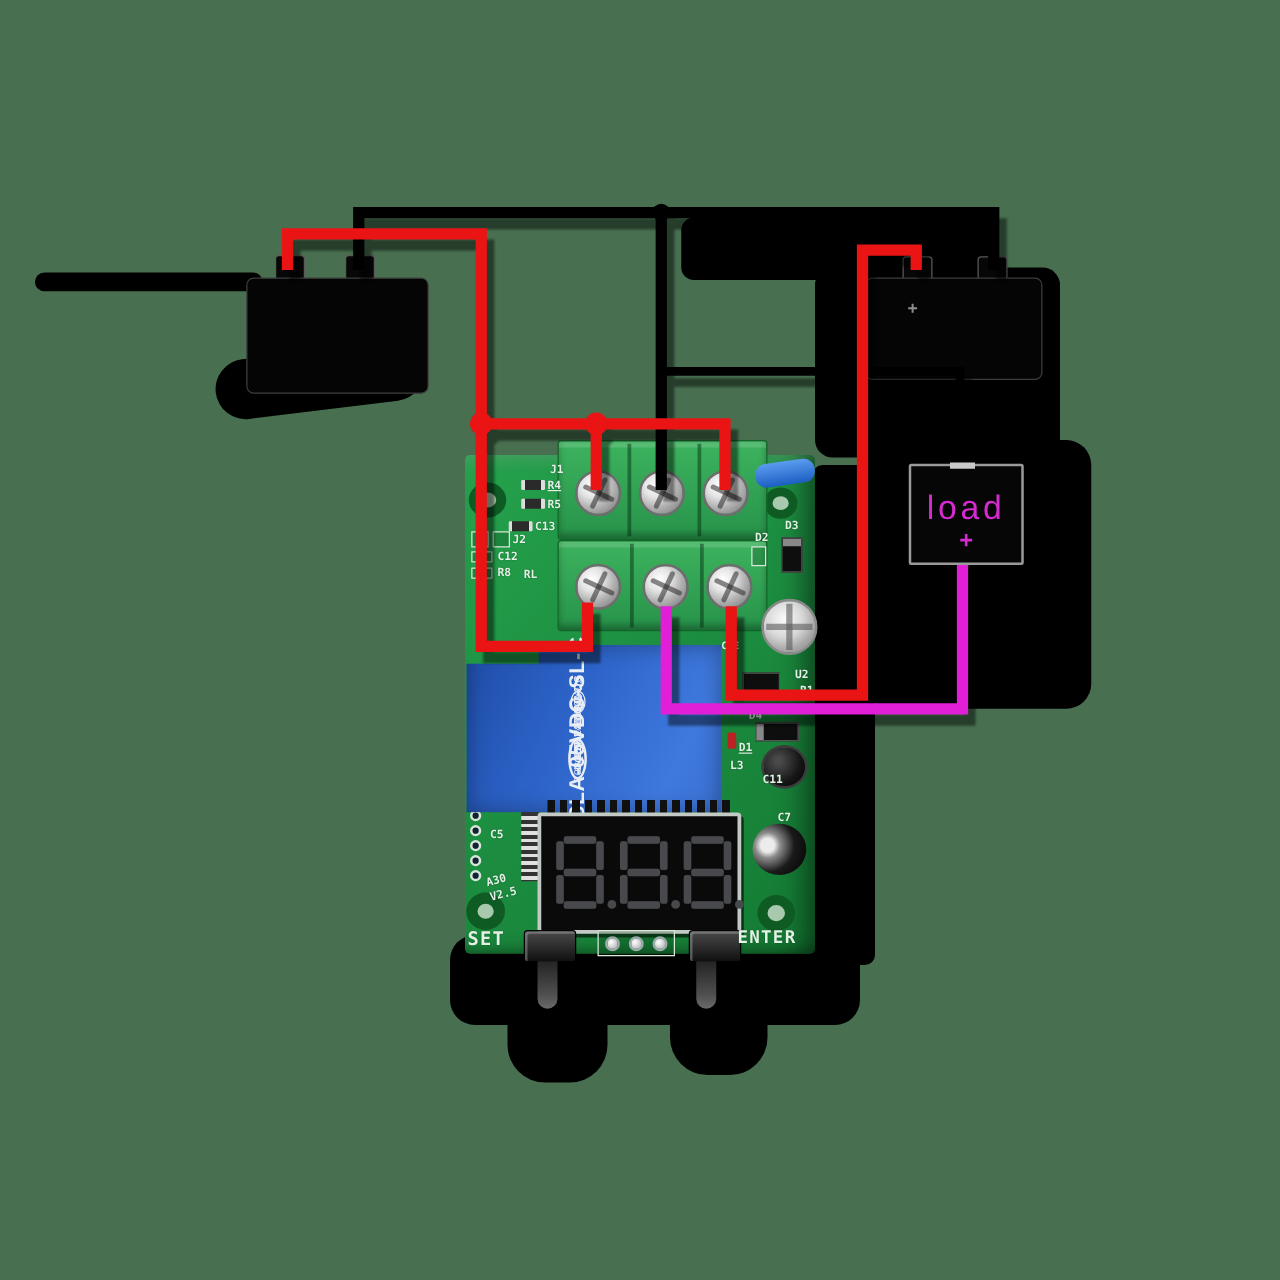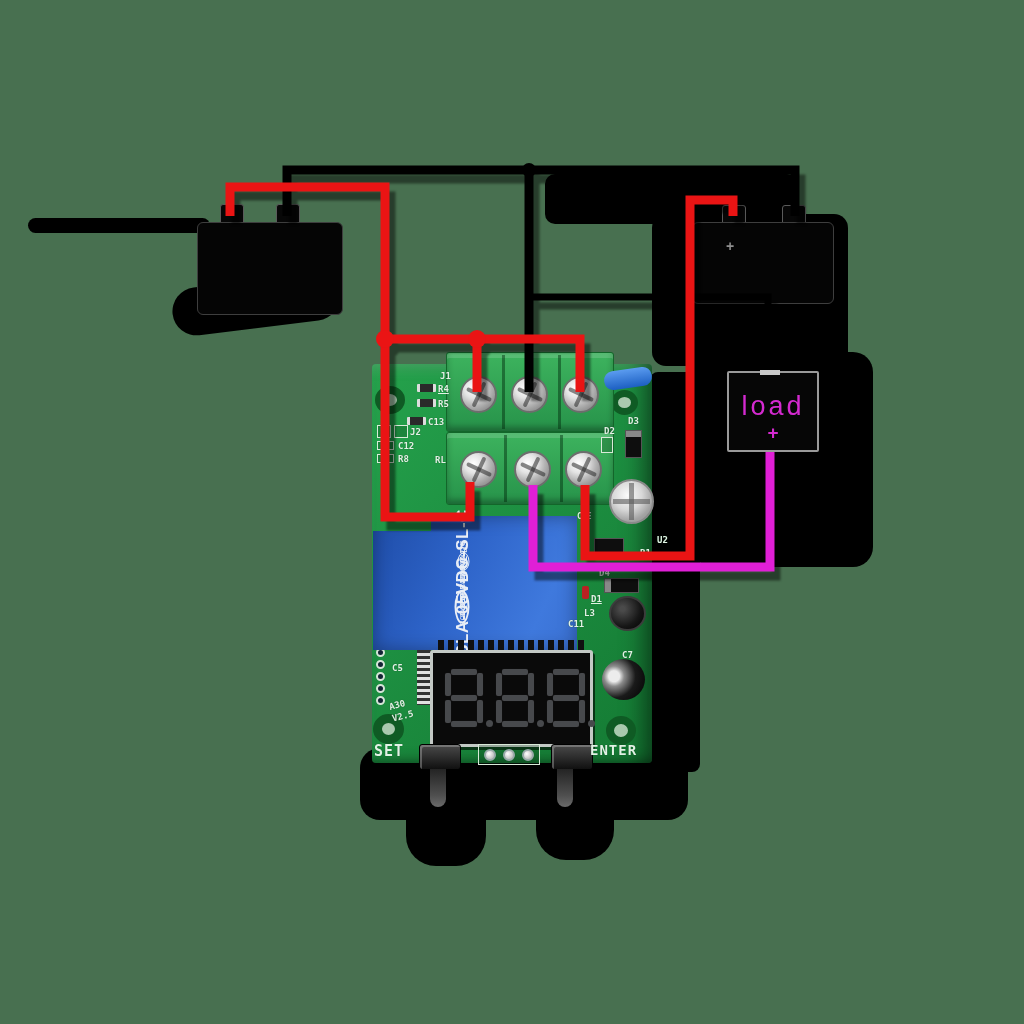--- a/index.html
+++ b/index.html
@@ -246,30 +246,30 @@
   <div class="btn b-ent"></div>
   <div class="stem st-ent"></div>
 
   <div class="silk" style="left:440px;top:371px;">J1</div>
   <div class="silk" style="left:438px;top:384px;text-decoration:underline;">R4</div>
   <div class="silk" style="left:438px;top:399px;">R5</div>
   <div class="silk" style="left:428px;top:417px;">C13</div>
   <div class="silk" style="left:410px;top:427px;">J2</div>
   <div class="silk" style="left:398px;top:441px;">C12</div>
   <div class="silk" style="left:398px;top:454px;">R8</div>
-  <div class="silk" style="left:435px;top:455px;">RL</div>
+  <div class="silk" style="left:419px;top:455px;">RL</div>
   <div class="silk" style="left:628px;top:416px;">D3</div>
   <div class="silk" style="left:604px;top:426px;">D2</div>
   <div class="silk" style="left:577px;top:512px;font-size:8px;">CRE</div>
   <div class="silk" style="left:640px;top:548px;">R1</div>
-  <div class="silk" style="left:636px;top:535px;margin-left:21px;">U2</div>
+  <div class="silk" style="left:636px;top:535px;">U2</div>
   <div class="silk" style="left:599px;top:568px;">D4</div>
   <div class="silk" style="left:591px;top:594px;text-decoration:underline;">D1</div>
   <div class="silk" style="left:584px;top:608px;">L3</div>
-  <div class="silk" style="left:568px;top:619px;">C11</div>
+  <div class="silk" style="left:610px;top:619px;">C11</div>
   <div class="silk" style="left:622px;top:650px;">C7</div>
   <div class="silk" style="left:392px;top:663px;">C5</div>
   <div class="silk" style="left:389px;top:700px;transform:rotate(-14deg);">A30</div>
   <div class="silk" style="left:392px;top:711px;transform:rotate(-14deg);">V2.5</div>
   <div class="silk big" style="left:374px;top:742px;">SET</div>
   <div class="silk big" style="left:590px;top:742px;font-size:14px;">ENTER</div>
 
   <svg id="wires" width="1024" height="1024" viewBox="0 0 1024 1024">
     <g fill="none" stroke-linejoin="miter" stroke-linecap="butt">
       <path d="M287 216 L287 170 L795 170 L795 216" stroke="#000" stroke-width="9"></path>

